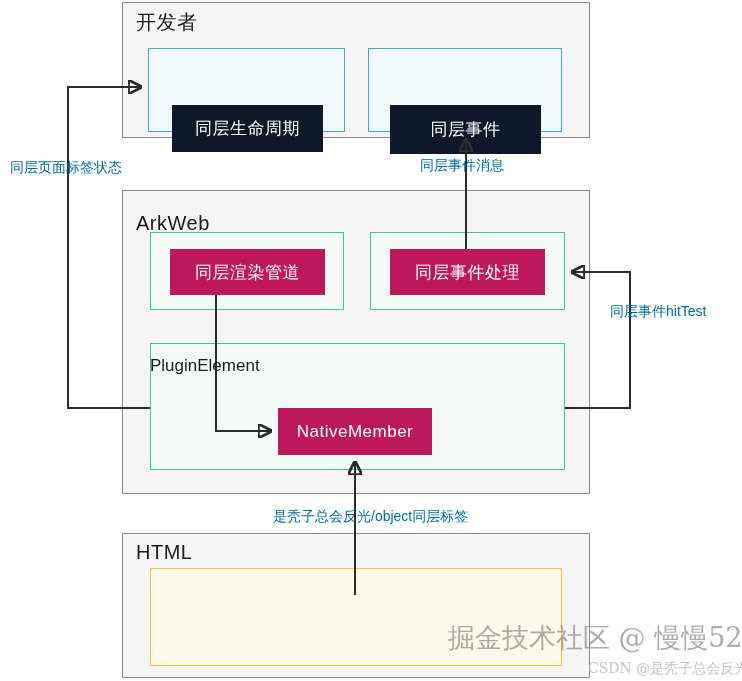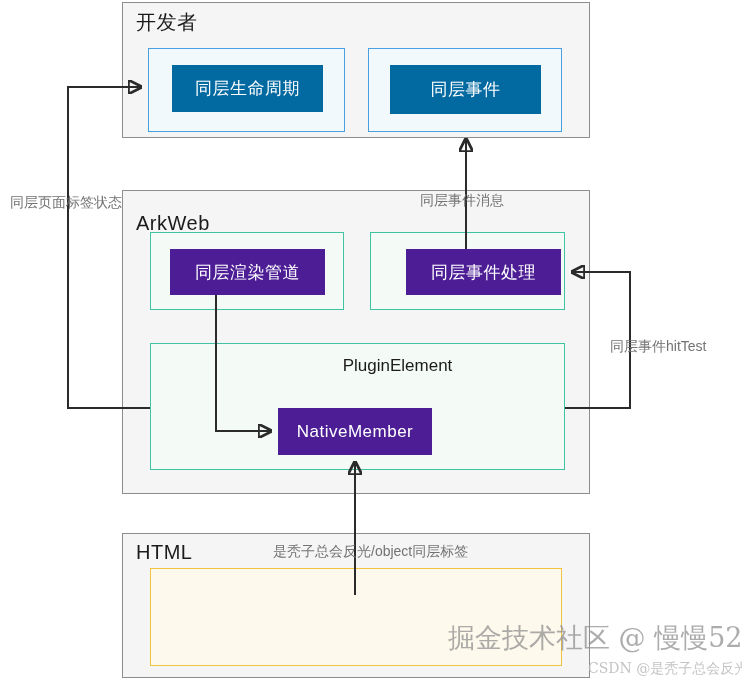--- a/index.html
+++ b/index.html
@@ -55,41 +55,38 @@
     position: absolute;
     box-sizing: border-box;
     display: flex;
     align-items: center;
     justify-content: center;
     color: #ffffff;
     font-size: 17px;
     letter-spacing: .5px;
     white-space: nowrap;
   }
-  .node-blue  { background: #0369a1; }
-  .node-teal  { background: #4c1d95; }
+  .node-blue  { background: #0f172a; margin-top: 40px; }
+  .node-teal  { background: #be185d; }
   .node-amber { background: #f5ae16; }
 
   .plugin-label {
     position: absolute;
     color: #1b1b1b;
     font-size: 17px;
     white-space: nowrap;
-    text-align: center;
-    padding-left: 40px;
   }
 
   
   .edge-label {
     position: absolute;
-    color: #737373;
+    color: #0369a1;
     font-size: 14px;
     line-height: 1;
     white-space: nowrap;
-    margin-top: 35px;
   }
 
   
   #edges {
     position: absolute;
     left: 0;
     top: 0;
     width: 742px;
     height: 681px;
     pointer-events: none;
@@ -128,21 +125,21 @@
   <div class="wrap wrap-blue" style="left:368px; top:48px; width:194px; height:84px;"></div>
   <div class="node node-blue" style="left:390px; top:65px; width:151px; height:49px;">同层事件</div>
 
   <div class="group-box" style="left:122px; top:190px; width:468px; height:304px;"></div>
   <div class="group-title" style="left:136px; top:199px;margin-top:14px;">ArkWeb</div>
 
   <div class="wrap wrap-teal" style="left:150px; top:232px; width:194px; height:78px;"></div>
   <div class="node node-teal" style="left:170px; top:249px; width:155px; height:46px;">同层渲染管道</div>
 
   <div class="wrap wrap-teal" style="left:370px; top:232px; width:195px; height:78px;"></div>
-  <div class="node node-teal" style="left:406px; top:249px; width:155px; height:46px;">同层事件处理</div>
+  <div class="node node-teal" style="left:390px; top:249px; width:155px; height:46px;">同层事件处理</div>
 
   <div class="wrap wrap-teal" style="left:150px; top:343px; width:415px; height:127px;"></div>
   <div class="plugin-label" style="left:150px; top:356px; width:415px;">PluginElement</div>
   <div class="node node-teal" style="left:278px; top:408px; width:154px; height:47px;text-align:right;">NativeMember</div>
 
   <div class="group-box" style="left:122px; top:533px; width:468px; height:145px;"></div>
   <div class="group-title" style="left:136px; top:542px;">HTML</div>
 
   <div class="wrap wrap-yellow" style="left:150px; top:568px; width:412px; height:98px;"></div>
 

